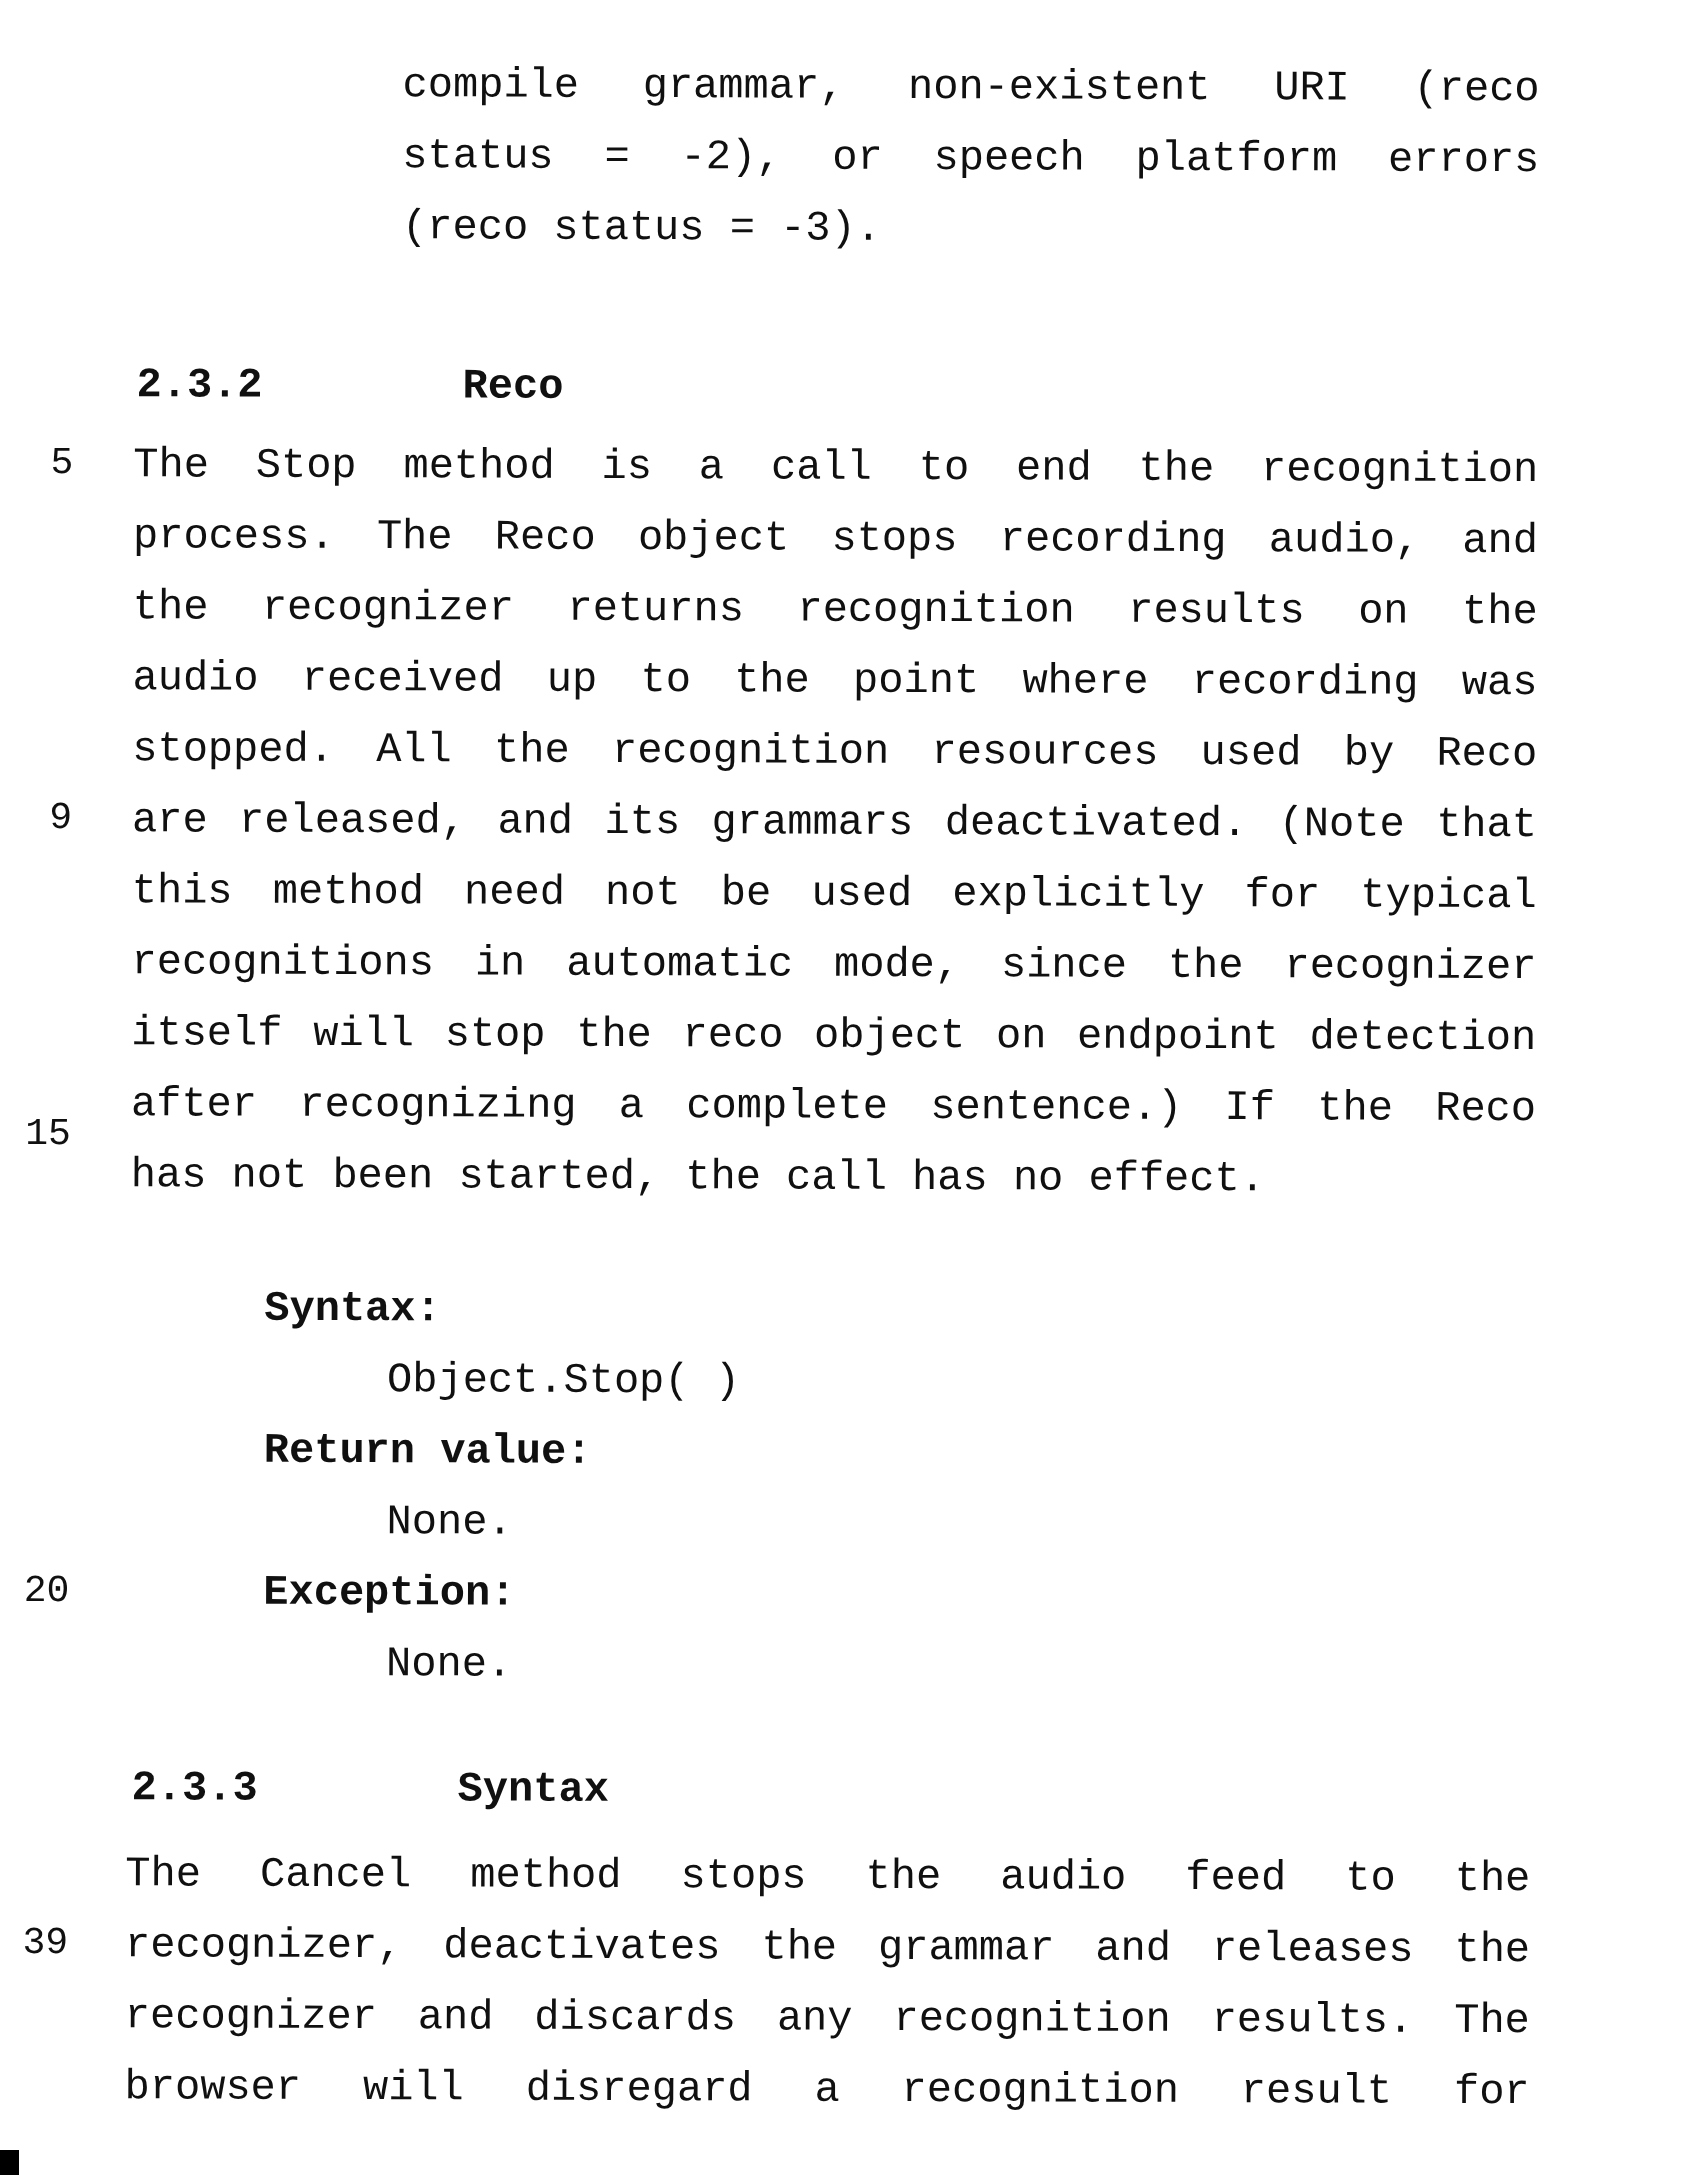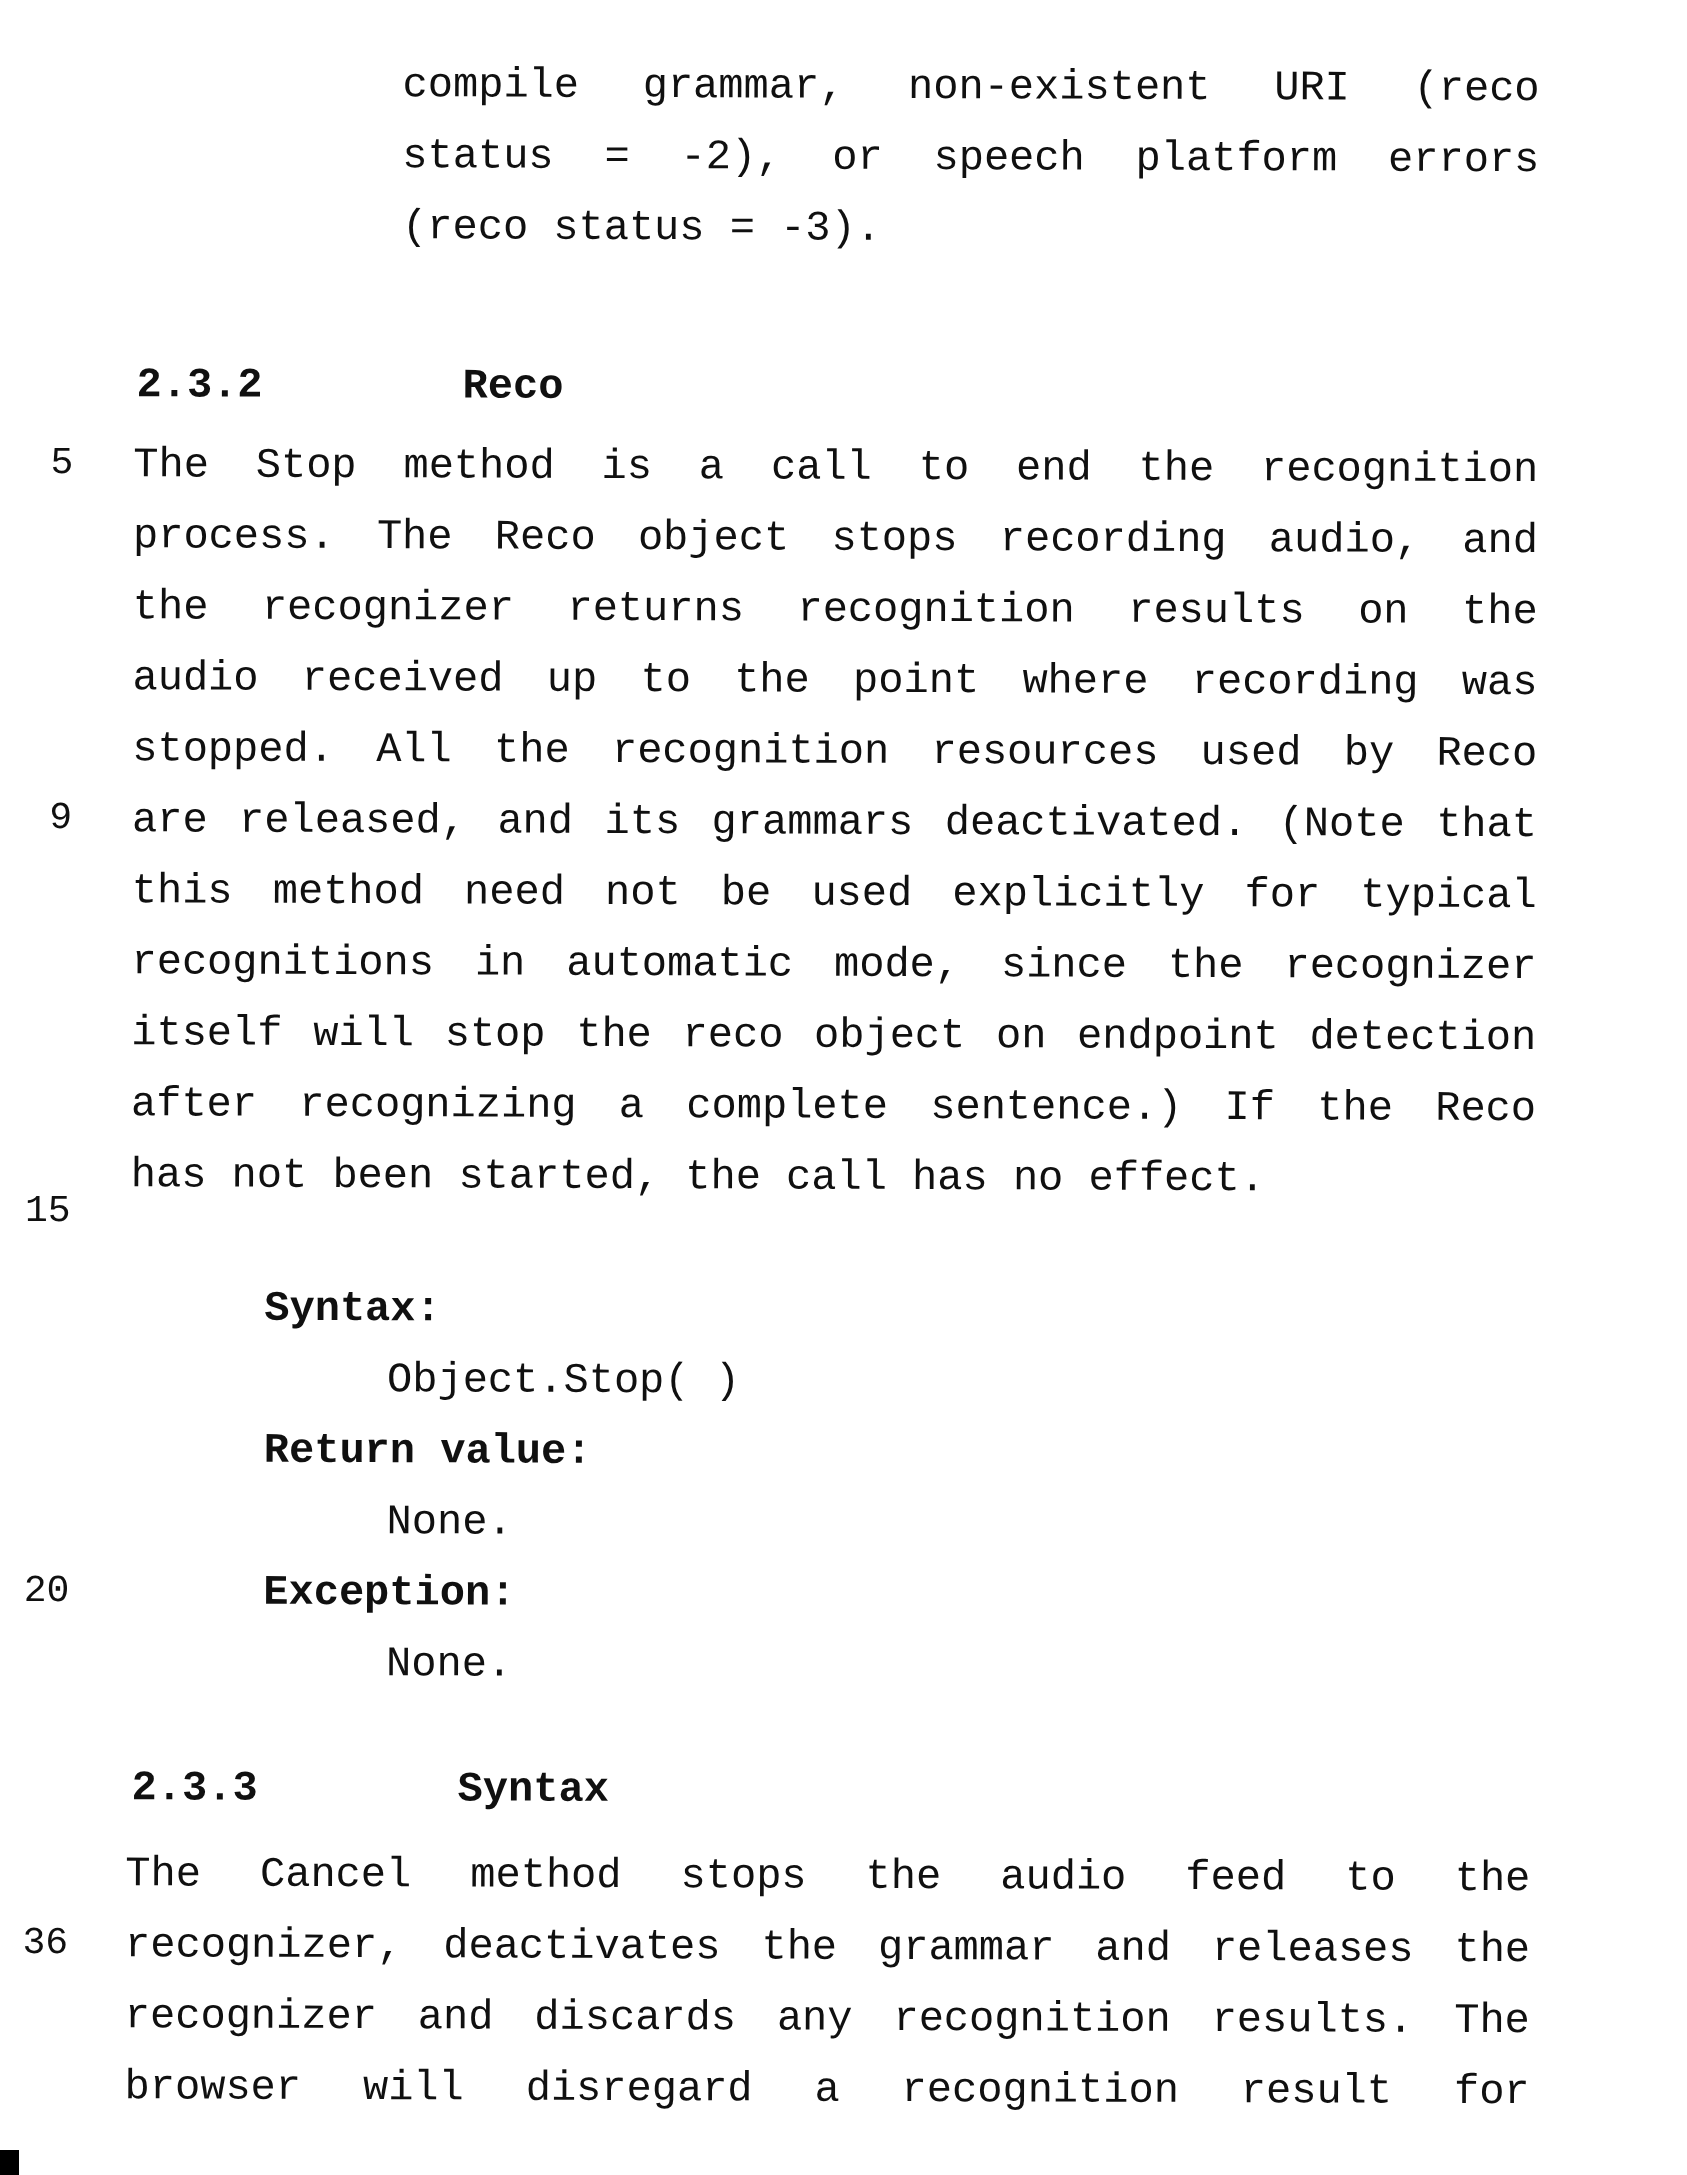--- a/index.html
+++ b/index.html
@@ -78,23 +78,23 @@
   }
 </style>
 </head>
 <body>
 
 <div id="page">
   <div id="tilt">
 
     <div class="margin-num" style="top:428px">5</div>
     <div class="margin-num" style="top:783px">9</div>
-    <div class="margin-num" style="top:1176px">15</div>
+    <div class="margin-num" style="top:1099px">15</div>
     <div class="margin-num" style="top:1556px">20</div>
-    <div class="margin-num" style="top:1908px">36</div>
+    <div class="margin-num" style="top:1908px">39</div>
 
     <div class="block" style="left:402px; top:50px; width:1137px">
       <div class="jline">compile grammar, non-existent URI (reco</div>
       <div class="jline">status = -2), or speech platform errors</div>
       <div class="lline">(reco status = -3).</div>
     </div>
 
     <div class="heading" style="left:137px; top:351px">
       <span class="sec-num">2.3.2</span><span>Reco</span>
     </div>

